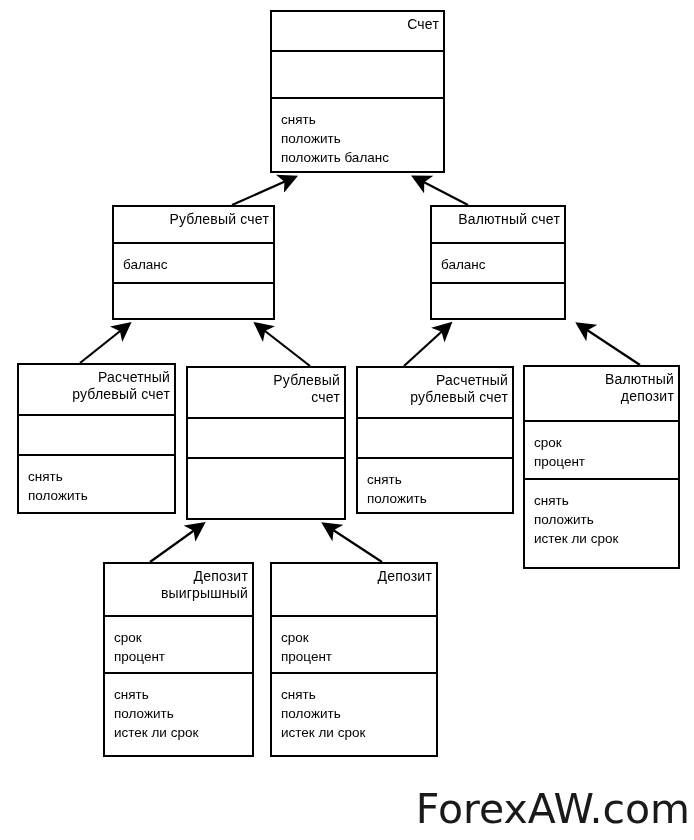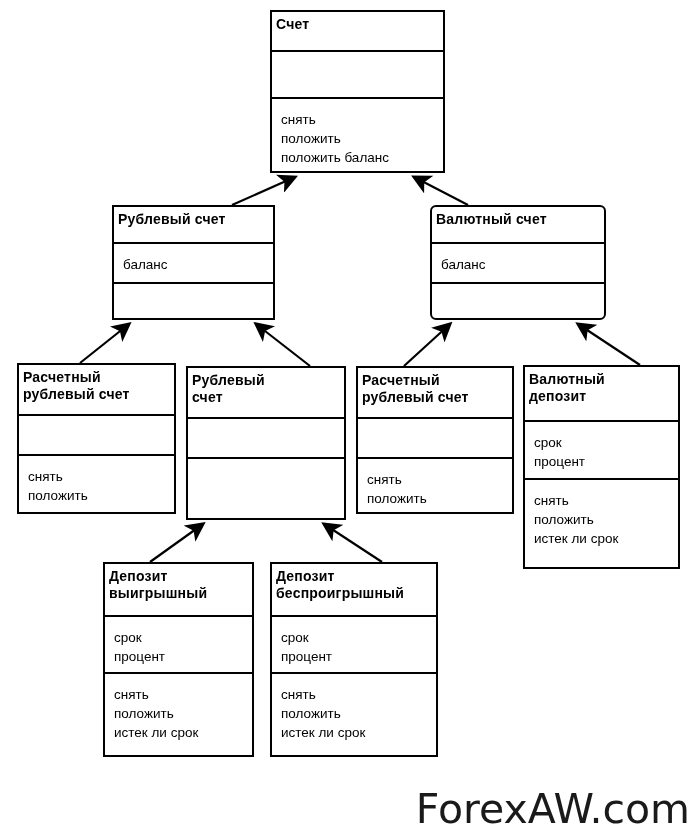--- a/index.html
+++ b/index.html
@@ -34,22 +34,22 @@
   }
   .uml-compartment {
     box-sizing: border-box;
     border-bottom: 2px solid #000000;
     overflow: hidden;
   }
   .uml-compartment.last {
     border-bottom: none;
   }
   .uml-name {
-    text-align: left;
-    font-weight: bold;
+    text-align: right;
+    font-weight: normal;
     font-size: 14px;
     line-height: 17px;
     color: #000000;
     padding: 4px 4px 5px 4px;
     letter-spacing: 0.2px;
   }
   .uml-lines {
     font-size: 13.5px;
     line-height: 19px;
     color: #000000;
@@ -108,21 +108,21 @@
   </div>
 
   <div class="uml-class" style="left:112px; top:205px; width:163px; height:115px;">
     <div class="uml-compartment uml-name" style="height:37px;">Рублевый счет</div>
     <div class="uml-compartment uml-lines" style="height:40px;">
       <div>баланс</div>
     </div>
     <div class="uml-compartment last uml-empty"></div>
   </div>
 
-  <div class="uml-class" style="left:430px; top:205px; width:176px; height:115px;border-radius:6px;">
+  <div class="uml-class" style="left:430px; top:205px; width:136px; height:115px;">
     <div class="uml-compartment uml-name" style="height:37px;">Валютный счет</div>
     <div class="uml-compartment uml-lines" style="height:40px;">
       <div>баланс</div>
     </div>
     <div class="uml-compartment last uml-empty"></div>
   </div>
 
   <div class="uml-class" style="left:17px; top:363px; width:159px; height:151px;">
     <div class="uml-compartment uml-name" style="height:51px;">
       <div>Расчетный</div>
@@ -184,21 +184,20 @@
     <div class="uml-compartment last uml-lines">
       <div>снять</div>
       <div>положить</div>
       <div>истек ли срок</div>
     </div>
   </div>
 
   <div class="uml-class" style="left:270px; top:562px; width:168px; height:195px;">
     <div class="uml-compartment uml-name" style="height:53px;">
       <div>Депозит</div>
-      <div>беспроигрышный</div>
     </div>
     <div class="uml-compartment uml-lines" style="height:57px;">
       <div>срок</div>
       <div>процент</div>
     </div>
     <div class="uml-compartment last uml-lines">
       <div>снять</div>
       <div>положить</div>
       <div>истек ли срок</div>
     </div>

